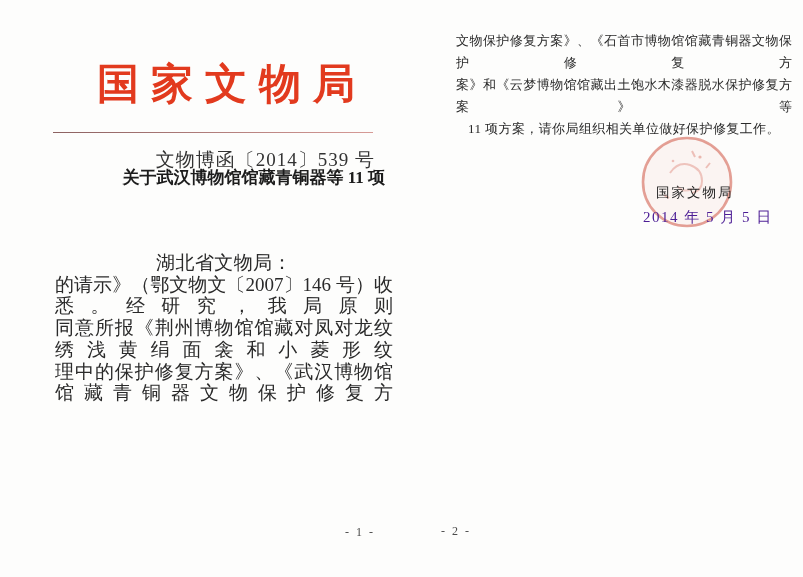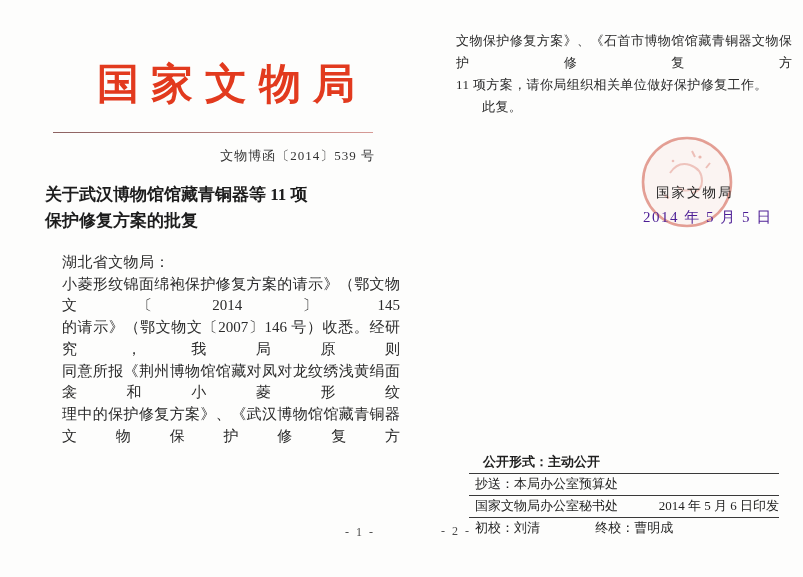--- a/index.html
+++ b/index.html
@@ -15,35 +15,35 @@
     left:97px;top:63px;
     font-size:42px;font-weight:600;letter-spacing:12px;line-height:1;
     color:#e23a1e;white-space:nowrap;
   }
   .header-rule{
     left:53px;top:132px;width:320px;height:1px;
     background:linear-gradient(to right,rgba(120,70,70,.85),rgba(205,130,125,.8));
   }
   .doc-number{
     left:55px;top:147px;width:320px;text-align:right;
-    font-size:13px;letter-spacing:1px;white-space:nowrap;color:#333;
+    font-size:19px;letter-spacing:1px;white-space:nowrap;color:#333;
   }
   .doc-title{
-    left:45px;top:182px;width:340px;text-align:left;
+    left:45px;top:165px;width:340px;text-align:right;
     font-size:17px;font-weight:bold;line-height:26px;color:#1c1c1c;
   }
   .body1{
-    left:62px;top:252px;width:338px;
-    font-size:15px;line-height:21.7px;color:#2a2a2a;
+    left:55px;top:252px;width:338px;
+    font-size:19px;line-height:21.7px;color:#2a2a2a;
   }
   .body2{
     left:445px;top:30px;width:336px;
     font-size:13px;line-height:22px;color:#2a2a2a;
   }
-  .line{white-space:nowrap;letter-spacing:.4px;}
+  .line{white-space:nowrap;letter-spacing:.4px;text-align:center;}
   .line.jus{white-space:normal;text-align:justify;text-align-last:justify;letter-spacing:0;}
   .line.indent{text-indent:2em;}
   .pagenum{
     font-size:12px;letter-spacing:2px;color:#4a4a4a;white-space:nowrap;
   }
   .pagenum1{left:345px;top:525px;}
   
   .sig-agency{
     left:645px;top:184px;font-size:13.5px;letter-spacing:2px;
     color:#1e1e1e;white-space:nowrap;z-index:3;
@@ -67,65 +67,47 @@
 </style>
 </head>
 <body>
 
 <div class="abs" style="left:0;top:0;width:403px;height:577px;">
   <div class="abs agency-header">国家文物局</div>
   <div class="abs header-rule"></div>
   <div class="abs doc-number">文物博函〔2014〕539 号</div>
   <div class="abs doc-title">
     <div>关于武汉博物馆馆藏青铜器等 11 项</div>
-    <div>保护修复方案的批复</div>
   </div>
   <div class="abs body1">
     <div class="line">湖北省文物局：</div>
-    <div class="line jus">小菱形纹锦面绵袍保护修复方案的请示》（鄂文物文〔2014〕145</div>
     <div class="line jus">的请示》（鄂文物文〔2007〕146 号）收悉。经研究，我局原则</div>
     <div class="line jus">同意所报《荆州博物馆馆藏对凤对龙纹绣浅黄绢面衾和小菱形纹</div>
     <div class="line jus">理中的保护修复方案》、《武汉博物馆馆藏青铜器文物保护修复方</div>
 
   </div>
   <div class="abs pagenum pagenum1">- 1 -</div>
 </div>
 
 <div class="abs" style="left:414px;top:0;width:400px;height:405px;">
 
   <div class="abs body2" style="left:42px;top:30px;">
     <div class="line jus">文物保护修复方案》、《石首市博物馆馆藏青铜器文物保护修复方</div>
+    <div class="line jus">案》和《云梦博物馆馆藏出土饱水木漆器脱水保护修复方案》等</div>
     <div class="line">11 项方案，请你局组织相关单位做好保护修复工作。</div>
-    <div class="line indent">此复。</div>
   </div>
 
   <svg class="abs seal" style="left:226px;top:135px;" viewBox="0 0 94 94">
     <circle cx="47" cy="47" r="44" fill="none" stroke="#cc4631" stroke-width="2.6" opacity="0.5"></circle>
     <circle cx="47" cy="47" r="44" fill="#d8543c" opacity="0.05"></circle>
     <path d="M30 38 q8 -12 20 -8 q12 4 12 16 q0 10 -10 12" fill="none" stroke="#cc4631" stroke-width="2" opacity="0.28"></path>
     <path d="M38 52 q6 6 14 2" fill="none" stroke="#cc4631" stroke-width="2" opacity="0.22"></path>
     <path d="M52 16 l3 6 M70 28 l-4 5 M24 60 l5 3" stroke="#cc4631" stroke-width="2" opacity="0.3" fill="none"></path>
     <circle cx="60" cy="22" r="1.6" fill="#cc4631" opacity="0.35"></circle>
     <circle cx="33" cy="26" r="1.3" fill="#cc4631" opacity="0.3"></circle>
   </svg>
 
   <div class="abs sig-agency" style="left:242px;top:184px;">国家文物局</div>
   <div class="abs sig-date" style="left:229px;top:208px;">2014 年 5 月 5 日</div>
 
-  <div class="abs footer" style="left:55px;top:452px;">
-    <div class="frow ruled b">
-      <span class="ind1">公开形式：</span><span>主动公开</span>
-    </div>
-    <div class="frow ruled">
-      <span class="ind2">抄送：</span><span>本局办公室预算处</span>
-    </div>
-    <div class="frow ruled split">
-      <span class="ind2">国家文物局办公室秘书处</span>
-      <span>2014 年 5 月 6 日印发</span>
-    </div>
-    <div class="frow">
-      <span class="ind2">初校：</span><span>刘清</span>
-      <span class="proof-final">终校：</span><span>曹明成</span>
-    </div>
-  </div>
 
   <div class="abs pagenum" style="left:27px;top:524px;">- 2 -</div>
 </div>
 
 </body></html>

